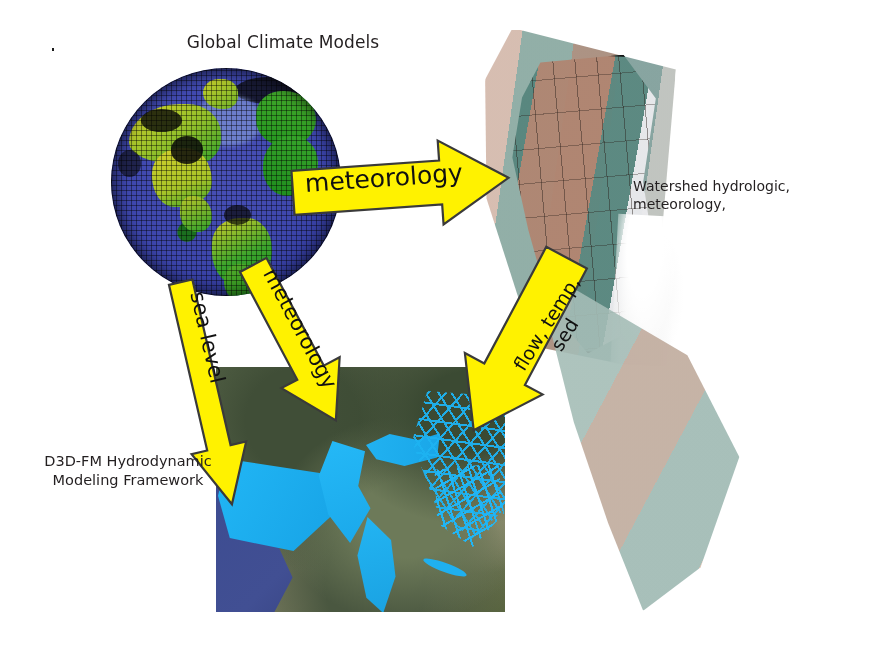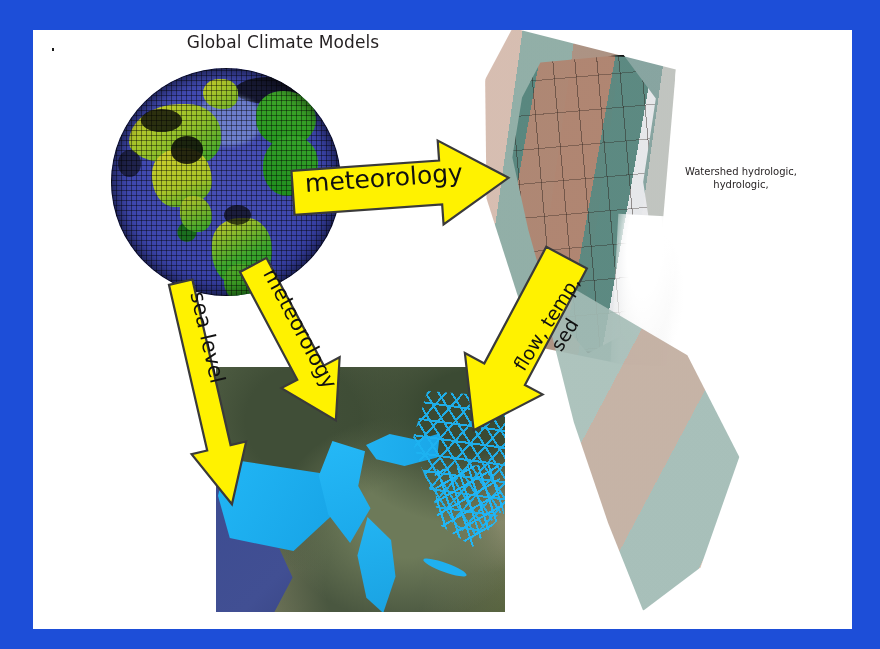--- a/index.html
+++ b/index.html
@@ -8,21 +8,21 @@
     background: #000000;
     width: 880px; height: 649px;
     overflow: hidden;
     font-family: "DejaVu Sans", "Liberation Sans", sans-serif;
   }
 
   #slide {
     position: absolute;
     left: 0; top: 0;
     width: 880px; height: 649px;
-    background: #1d4ed8;
+    background: #ffffff;
   }
 
   
   #canvas {
     position: absolute;
     left: 33px; top: 30px;
     width: 819px; height: 599px;
     background: #ffffff;
     overflow: hidden;
   }
@@ -295,24 +295,24 @@
                 transform: rotate(118deg); transform-origin: 12px 46px; }
   #lbl-flow {
     left: 468px; top: 278px; width: 110px;
     font-size: 19px; line-height: 1.12; text-align: center;
     transform: rotate(-58deg); transform-origin: 50% 50%;
   }
 
   
   #cap-watershed {
     position: absolute;
-    left: 600px; top: 136px;
+    left: 600px; top: 148px;
     width: 216px;
-    text-align: center;
-    font-size: 10px;
+    text-align: left;
+    font-size: 14px;
     line-height: 1.28;
     color: #231f20;
   }
   #cap-d3d {
     position: absolute;
     left: 0px; top: 422px;
     width: 190px;
     text-align: center;
     font-size: 14.5px;
     line-height: 1.3;
@@ -396,18 +396,22 @@
         <polygon class="arrow-shape" points="2,22 134,22 134,2 198,46 134,90 134,68 2,68"></polygon>
       </svg>
     </div>
     <div class="arrow-label" id="lbl-flow">
       <div>flow, temp,</div>
       <div>sed</div>
     </div>
 
     <div id="cap-watershed">
       <div>Watershed hydrologic,</div>
-      <div>hydrologic,</div>
-    </div>
-
+      <div>meteorology,</div>
+    </div>
+
+    <div id="cap-d3d">
+      <div>D3D-FM Hydrodynamic</div>
+      <div>Modeling Framework</div>
+    </div>
 
   </div>
 </div>
 
 </body></html>

